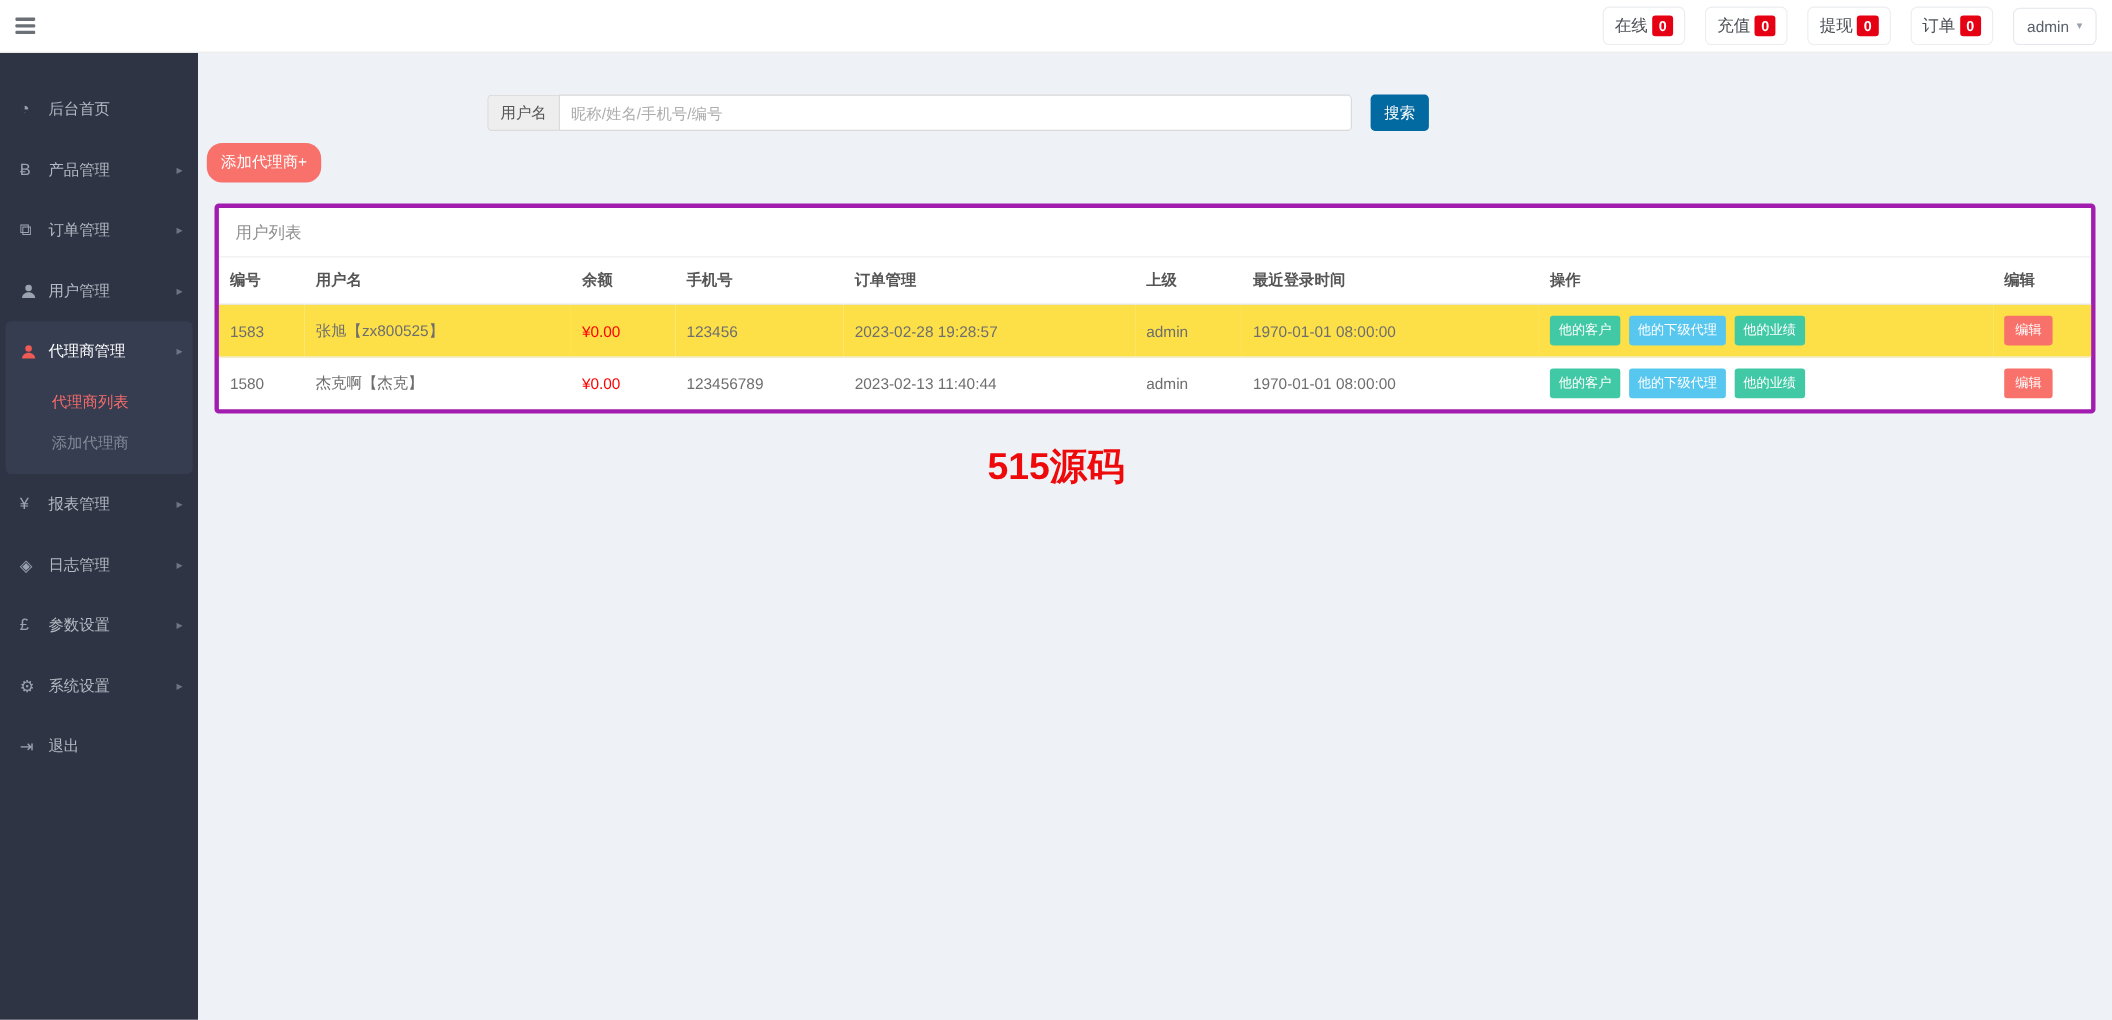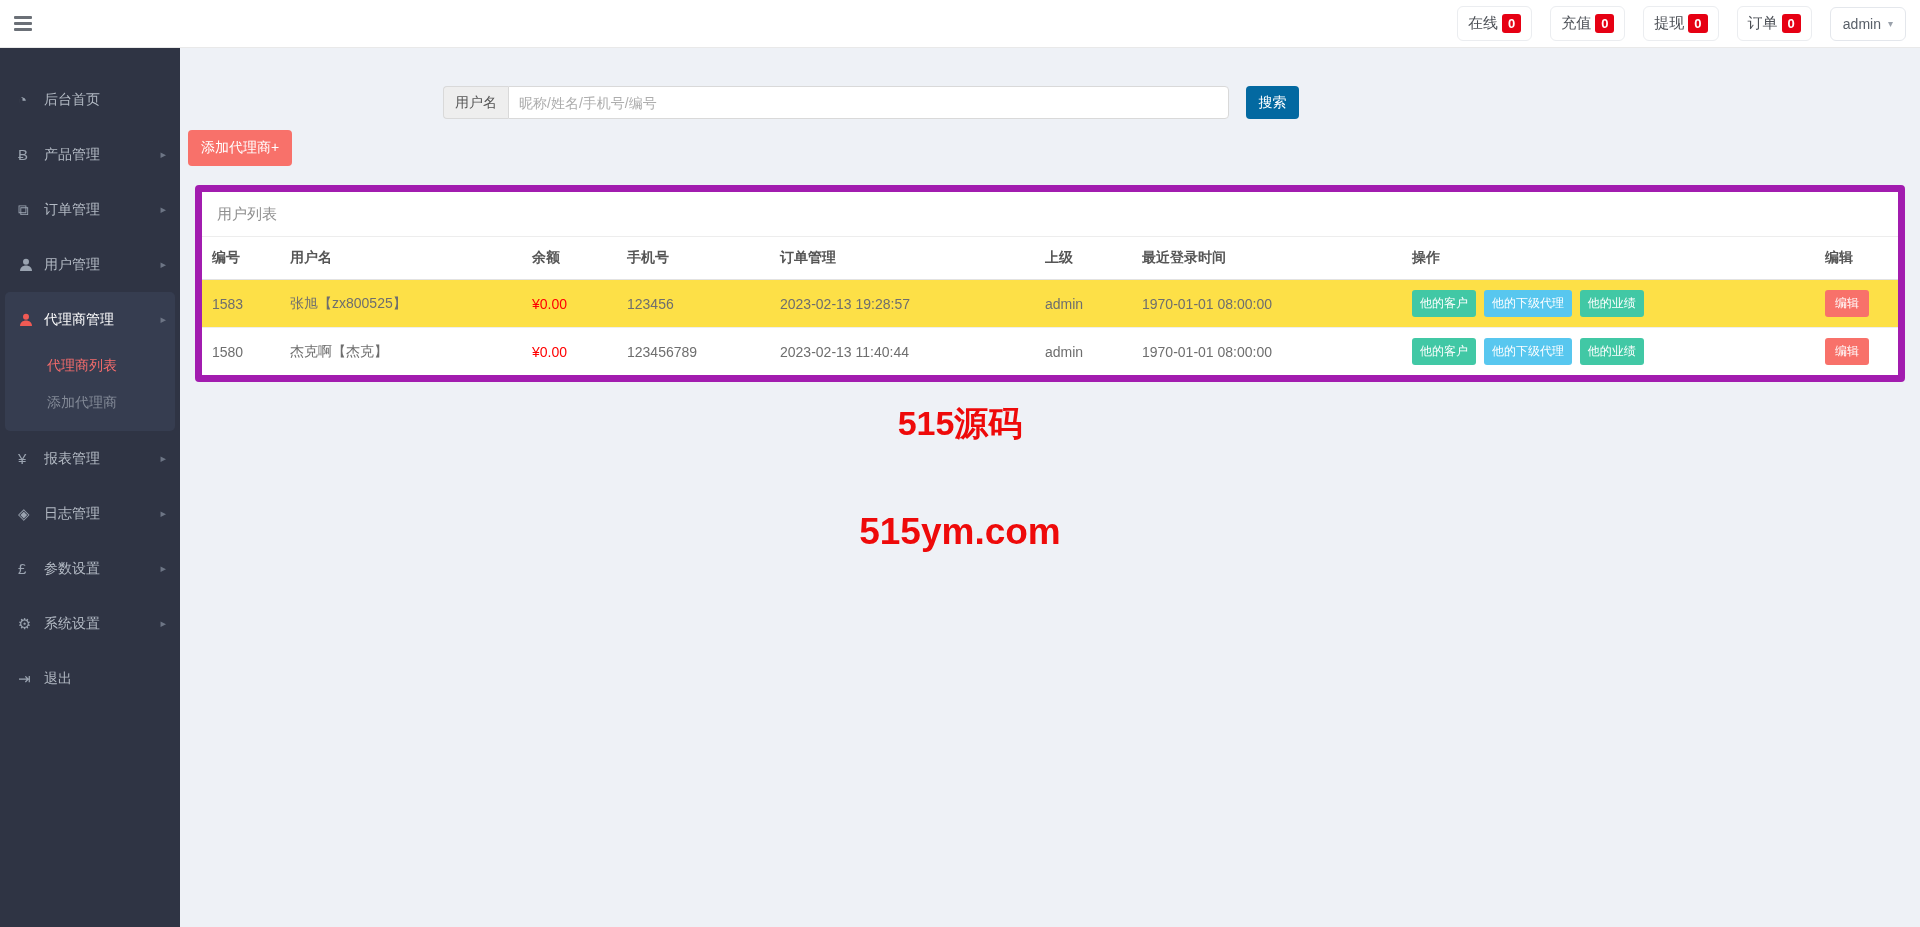--- a/index.html
+++ b/index.html
@@ -30,24 +30,24 @@
   .side-sub.normal { color:#838a97; }
 
   
   .main { position:absolute; top:48px; left:180px; width:1740px; bottom:0; }
   .search-row { margin:38px 0 0 263px; display:flex; align-items:flex-start; }
   .input-group { display:flex; height:33px; }
   .input-addon { background:#eeeeee; border:1px solid #d9d9d9; border-right:none; border-radius:4px 0 0 4px; font-size:14px; color:#555; display:flex; align-items:center; padding:0 11px; }
   .search-input { width:721px; height:33px; border:1px solid #d9d9d9; border-radius:0 4px 4px 0; padding:0 10px; font-size:14px; color:#333; outline:none; font-family:"Liberation Sans",sans-serif; }
   .search-input::placeholder { color:#adadad; }
   .btn-search { margin-left:17px; width:53px; height:33px; background:#0369a1; color:#fff; border:none; border-radius:4px; font-size:14px; cursor:pointer; font-family:"Liberation Sans",sans-serif; }
-  .btn-add { margin:11px 0 0 8px; background:#f8716a; color:#fff; border:none; border-radius:4px; font-size:14px; padding:9px 13px; cursor:pointer; font-family:"Liberation Sans",sans-serif; }
-
-  
-  .panel { margin:19px 15px 0 15px; width:1710px; background:#fff; border:7px solid #a21caf; border-radius:4px; overflow:hidden; }
+  .btn-add { margin:11px 0 0 8px; background:#f8716a; color:#fff; border:none; border-radius:14px; font-size:14px; padding:9px 13px; cursor:pointer; font-family:"Liberation Sans",sans-serif; }
+
+  
+  .panel { margin:19px 15px 0 15px; width:1710px; background:#fff; border:4px solid #a21caf; border-radius:4px; overflow:hidden; }
   .panel-title { padding:13px 15px 12px 15px; font-size:15px; color:#8f8f8f; border-bottom:1px solid #ededed; }
   table { width:100%; border-collapse:collapse; table-layout:fixed; }
   th { text-align:left; font-size:14px; color:#555; font-weight:bold; padding:12px 6px 12px 10px; border-bottom:1px solid #e2e2e2; }
   td { font-size:14px; color:#6e6e6e; padding:10px 6px 10px 10px; border-bottom:1px solid #eeeeee; }
   tr.striped td { background:#fde047; }
   tr.last td { border-bottom:none; }
   .balance { color:#ff0000; }
   .tag { display:inline-block; color:#fff; font-size:12px; padding:5px 8px; border-radius:3px; margin-right:4px; cursor:pointer; }
   .tag-green { background:#41c8a5; }
   .tag-blue  { background:#58c7ef; }
@@ -200,21 +200,21 @@
           <th>操作</th>
           <th>编辑</th>
         </tr>
       </thead>
       <tbody>
         <tr class="striped">
           <td>1583</td>
           <td>张旭【zx800525】</td>
           <td class="balance">¥0.00</td>
           <td>123456</td>
-          <td>2023-02-13 19:28:57</td>
+          <td>2023-02-28 19:28:57</td>
           <td>admin</td>
           <td>1970-01-01 08:00:00</td>
           <td>
             <span class="tag tag-green">他的客户</span>
             <span class="tag tag-blue">他的下级代理</span>
             <span class="tag tag-green">他的业绩</span>
           </td>
           <td>
             <button class="btn-edit">编辑</button>
           </td>
@@ -236,14 +236,13 @@
             <button class="btn-edit">编辑</button>
           </td>
         </tr>
       </tbody>
     </table>
   </div>
 </div>
 
 <div class="watermark">
   <div class="wm1">515源码</div>
-  <div class="wm2">515ym.com</div>
 </div>
 
 </body></html>

